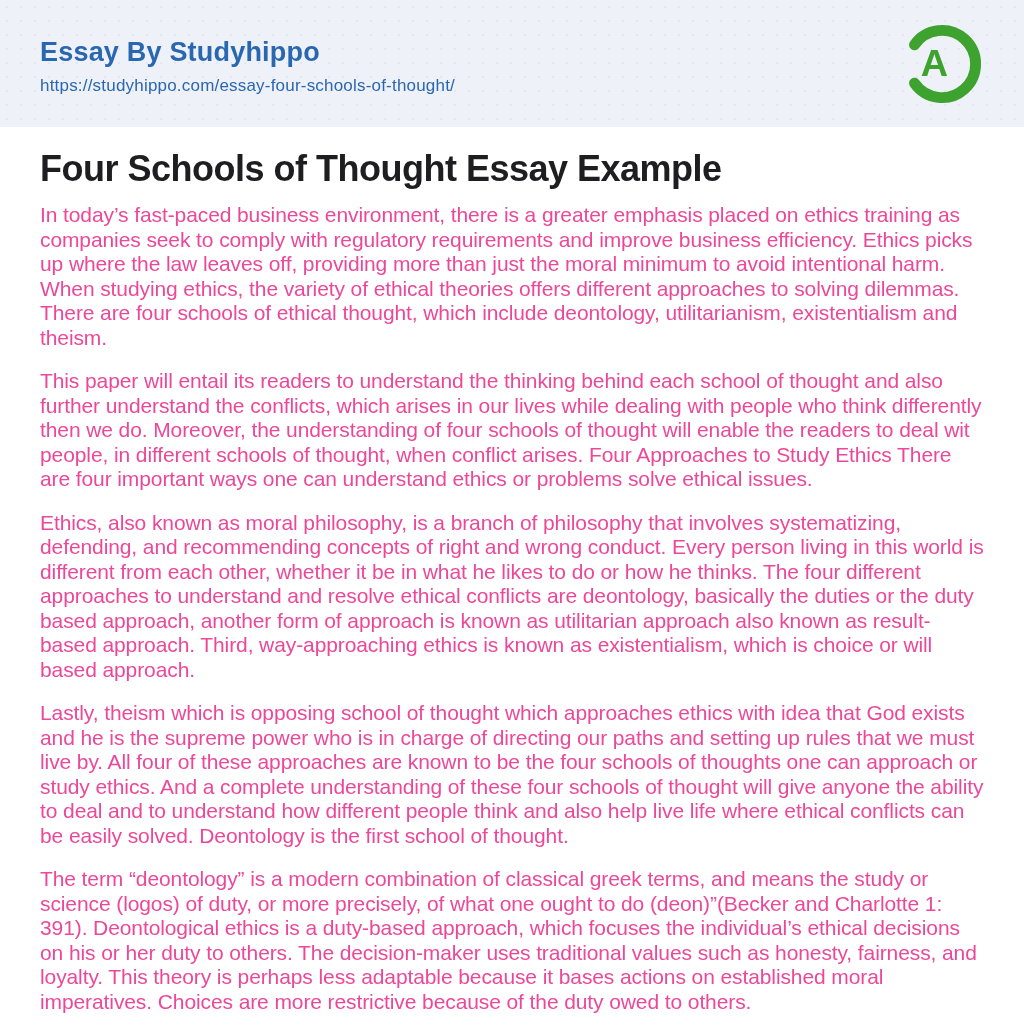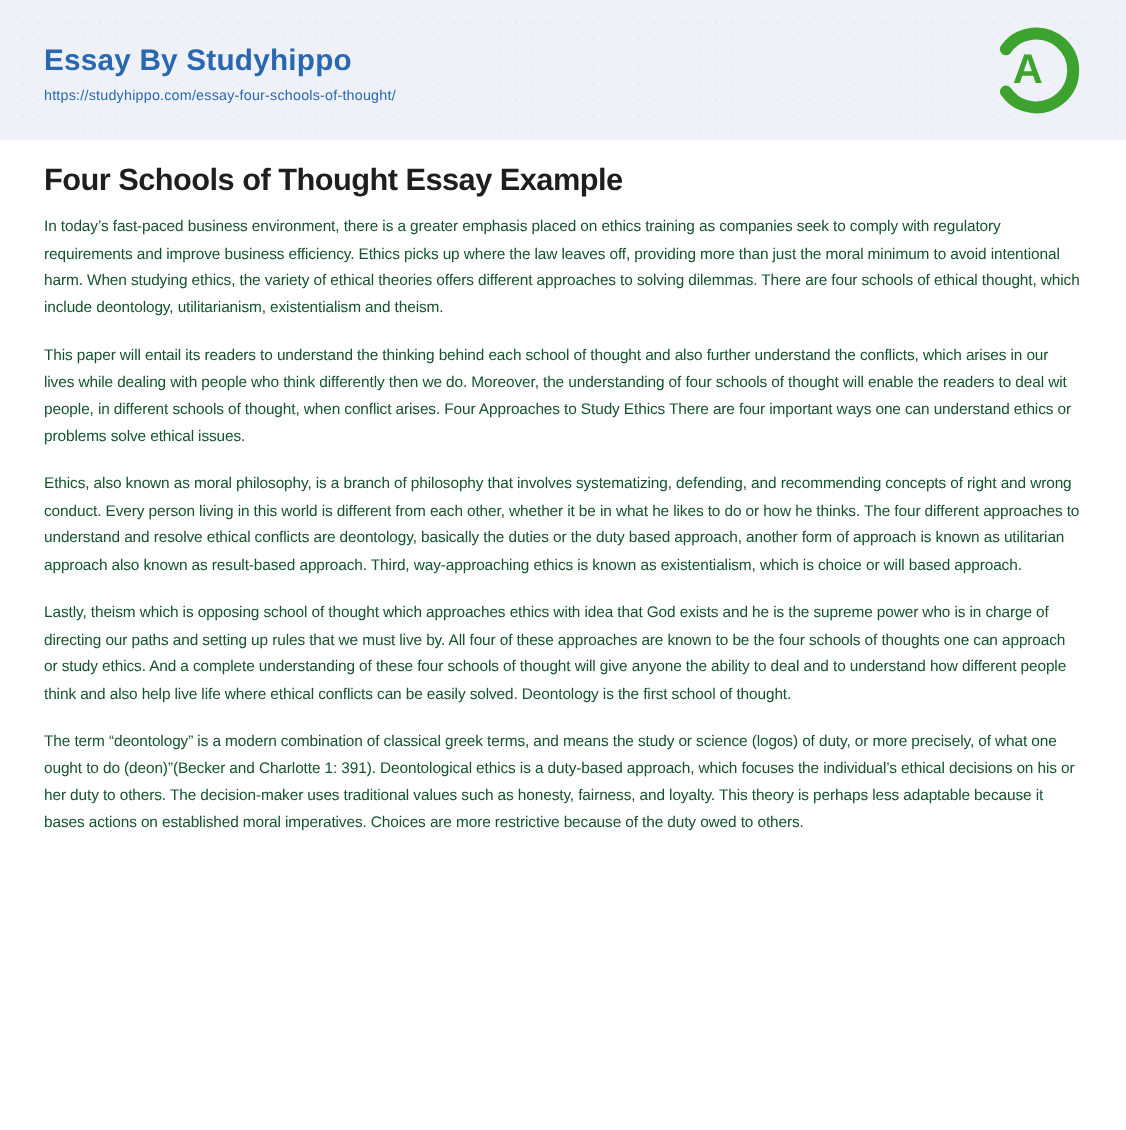--- a/index.html
+++ b/index.html
@@ -23,40 +23,40 @@
   .header-text { display: flex; flex-direction: column; }
   .site-title {
     color: #2a67b1;
     font-size: 27px;
     font-weight: 700;
     letter-spacing: 0.2px;
     margin-top: 6px;
   }
   .essay-url {
     color: #2a67b1;
-    font-size: 13px;
+    font-size: 17px;
     font-weight: 500;
     text-decoration: none;
     margin-top: 8px;
     letter-spacing: 0.2px;
   }
   .logo { width: 84px; height: 84px; flex: 0 0 auto; margin-right: 0px; }
   .logo svg { display: block; }
   main { padding: 21px 40px 0 40px; }
   .essay-title {
     color: #1e1e20;
-    font-size: 28px;
+    font-size: 36px;
     font-weight: 700;
     letter-spacing: -0.5px;
     margin-bottom: 13px;
     font-stretch: condensed;
   }
   .essay-body p {
-    color: #14532d;
-    font-size: 14px;
+    color: #ec4899;
+    font-size: 21px;
     line-height: 24.5px;
     margin-bottom: 19px;
     max-width: 948px;
     letter-spacing: -0.1px;
   }
 </style>
 </head>
 <body>
 
 <header class="page-header">

